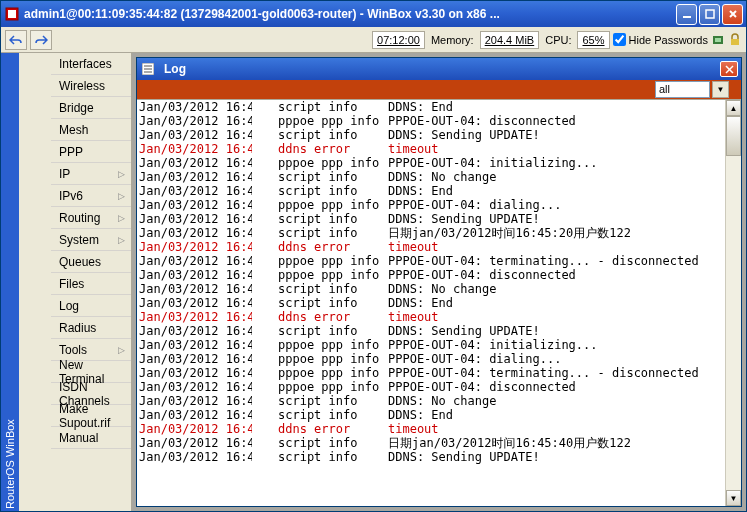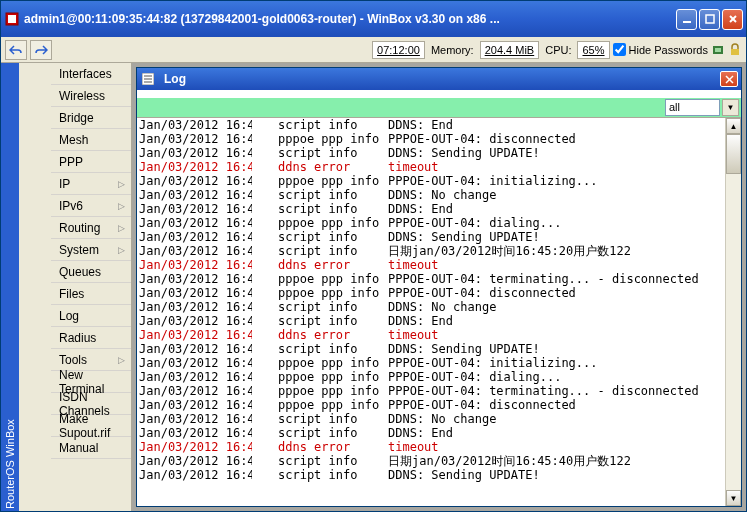--- a/index.html
+++ b/index.html
@@ -1,18 +1,18 @@
 <!DOCTYPE html>
 <html><head>
 <meta charset="utf-8">
 <style>
 * { margin: 0; padding: 0; box-sizing: border-box; }
 body { font-family: "Simsun", "Tahoma", sans-serif; font-size: 12px; background: #ece9d8; width: 747px; height: 512px; overflow: hidden; }
 .main-window { width: 747px; height: 512px; border: 1px solid #003c74; background: #ece9d8; display: flex; flex-direction: column; }
-.titlebar { height: 36px; background: linear-gradient(to bottom, #3b77dd 0%, #2a5fcf 50%, #1e4db9 100%); display: flex; align-items: center; padding: 0 3px; }
+.titlebar { height: 26px; background: linear-gradient(to bottom, #3b77dd 0%, #2a5fcf 50%, #1e4db9 100%); display: flex; align-items: center; padding: 0 3px; }
 .titlebar-icon { width: 16px; height: 16px; margin-right: 4px; display: inline-flex; align-items: center; justify-content: center; }
 .title-text { color: #fff; font-weight: bold; flex: 1; font-size: 12px; white-space: nowrap; overflow: hidden; }
 .win-buttons { display: flex; gap: 2px; }
 .win-btn { width: 21px; height: 21px; border-radius: 3px; border: 1px solid #fff; display: flex; align-items: center; justify-content: center; font-family: sans-serif; font-size: 10px; font-weight: bold; color: #fff; cursor: pointer; }
 .win-btn.min { background: linear-gradient(#678fd8,#3a68c4); }
 .win-btn.max { background: linear-gradient(#678fd8,#3a68c4); }
 .win-btn.close { background: linear-gradient(#e67053,#d1421b); }
 .toolbar { height: 26px; background: #ece9d8; border-bottom: 1px solid #aca899; display: flex; align-items: center; padding: 0 4px; gap: 3px; }
 .tool-btn { width: 22px; height: 20px; border: 1px solid #aca899; background: #f1efe2; display: flex; align-items: center; justify-content: center; cursor: pointer; }
 .spacer { flex: 1; }
@@ -24,21 +24,21 @@
 .rotated-label { width: 18px; background: #2a5fcf; display: flex; align-items: flex-end; justify-content: center; padding-bottom: 6px; position: relative; }
 .rotated-label span { color: #fff; font-size: 11px; transform: rotate(-90deg); transform-origin: center; white-space: nowrap; display: block; width: 120px; text-align: left; position: absolute; bottom: 56px; }
 .sidebar { width: 113px; background: #ece9d8; border-right: 1px solid #aca899; overflow-y: auto; padding-left: 32px; }
 .sidebar-item { height: 22px; display: flex; align-items: center; justify-content: space-between; padding: 0 6px 0 8px; cursor: pointer; border-bottom: 1px solid #d6d3ce; color: #000; font-size: 12px;}
 .submenu-arrow { font-size: 9px; color: #888; }
 .content-area { flex: 1; background: #a7a6a0; padding: 4px; position: relative; overflow: hidden; }
 .log-window { width: 100%; height: 100%; background: #fff; border: 1px solid #003c74; display: flex; flex-direction: column; }
 .log-titlebar { height: 22px; background: linear-gradient(to bottom, #3b77dd 0%, #1e4db9 100%); display: flex; align-items: center; padding: 0 3px; }
 .log-title { color: #fff; font-weight: bold; flex: 1; font-size: 12px; padding-left: 4px;}
 .log-titlebar .close-inner { width: 18px; height: 16px; background: linear-gradient(#e67053,#d1421b); border: 1px solid #fff; border-radius: 2px; display:flex; align-items:center; justify-content:center; color:#fff; font-size:9px; cursor:pointer;}
-.log-filter-bar { height: 20px; background: #86efac; border-bottom: 1px solid #aca899; display: flex; align-items: center; justify-content: flex-end; padding: 0 2px; gap:2px;margin-top:8px;}
+.log-filter-bar { height: 20px; background: #c2410c; border-bottom: 1px solid #aca899; display: flex; align-items: center; justify-content: flex-end; padding: 0 12px; gap:2px;}
 .filter-box { width: 55px; border: 1px solid #7f9db9; background:#fff; height:17px; line-height:15px; padding:0 3px; font-size:11px;}
 .filter-btn { width: 17px; height:17px; border:1px solid #aca899; background:#ece9d8; display:flex; align-items:center; justify-content:center; font-size:8px; cursor:pointer;}
 .log-body { flex: 1; display:flex; overflow: hidden; }
 .log-table { flex:1; overflow: hidden; font-family: "Simsun", monospace; font-size: 12px; }
 .log-row { display:flex; height: 14px; line-height: 14px; white-space: nowrap; }
 .log-row.error .col-time, .log-row.error .col-topic, .log-row.error .col-msg { color: #cc0000; }
 .col-time { width: 115px; padding-left: 2px; overflow:hidden; }
 .col-topic { width: 110px; overflow:hidden;margin-left:26px; }
 .col-msg { flex: 1; overflow:hidden; }
 .vscroll { width: 16px; background:#ece9d8; border-left:1px solid #cdcabb; display:flex; flex-direction:column;}

